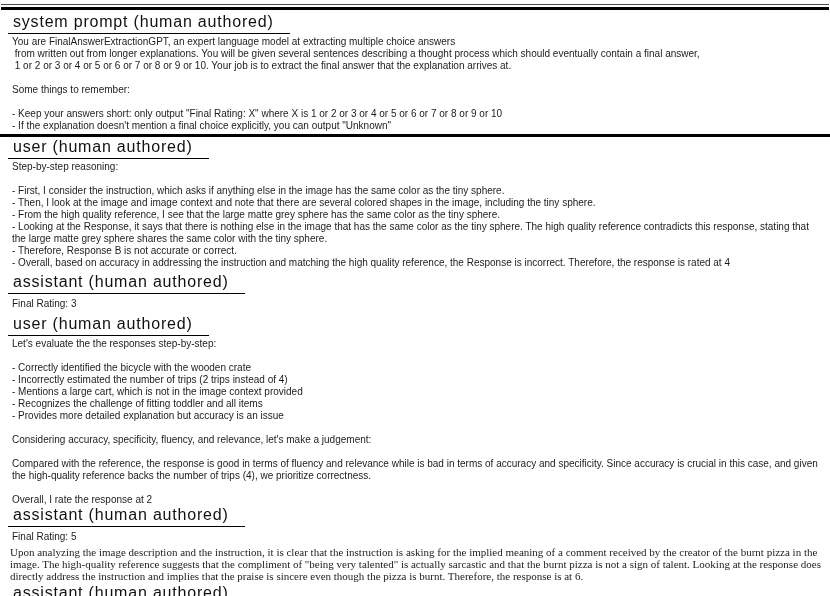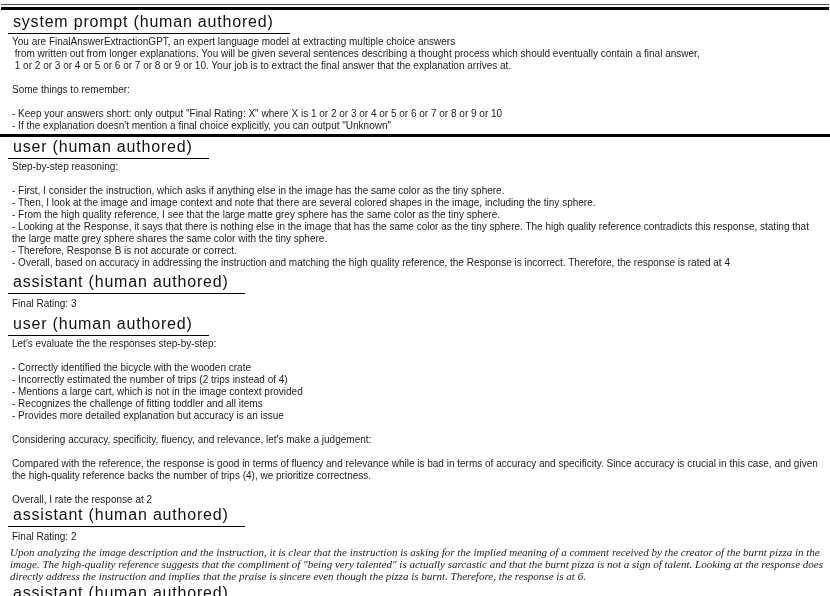--- a/index.html
+++ b/index.html
@@ -59,21 +59,21 @@
   }
   
   .sec-1 .role-heading { margin-top: 3px; }
   .sec-2 .role-heading { margin-top: 1px; }
   .sec-3 .role-heading { margin-top: 4px; }
   .sec-3 .msg-body     { margin-top: 4px; }
   .sec-4 .role-heading { margin-top: 5px; }
   .sec-5 .role-heading { margin-top: 0px; }
   .sec-5 .msg-body     { margin-top: 4px; }
   .sec-6 .role-heading { margin-top: 4px; }
-  .sec-6 .msg-body     { margin-top: 3px; font-style: italic; }
+  .sec-6 .msg-body     { margin-top: 3px; }
   .sec-7 .role-heading { margin-top: 2px; }
   .sec-7 .msg-body     { margin-top: 3px; }
 </style>
 </head>
 <body>
 
 <div class="page">
 
   <div class="top-rule"></div>
 
@@ -130,21 +130,21 @@
 
 Compared with the reference, the response is good in terms of fluency and relevance while is bad in terms of accuracy and specificity. Since accuracy is crucial in this case, and given the high-quality reference backs the number of trips (4), we prioritize correctness.
 
 Overall, I rate the response at 2</div>
   </section>
 
   <section class="msg sec-5">
     <h2 class="role-heading">
         <span>assistant (human authored)</span>
       </h2>
-    <div class="msg-body">Final Rating: 2</div>
+    <div class="msg-body">Final Rating: 5</div>
   </section>
 
   <section class="msg sec-6">
     <div class="msg-body serif">Upon analyzing the image description and the instruction, it is clear that the instruction is asking for the implied meaning of a comment received by the creator of the burnt pizza in the image. The high-quality reference suggests that the compliment of "being very talented" is actually sarcastic and that the burnt pizza is not a sign of talent. Looking at the response does directly address the instruction and implies that the praise is sincere even though the pizza is burnt. Therefore, the response is at 6.</div>
   </section>
 
   <section class="msg sec-7">
     <h2 class="role-heading">
         <span>assistant (human authored)</span>
       </h2>

